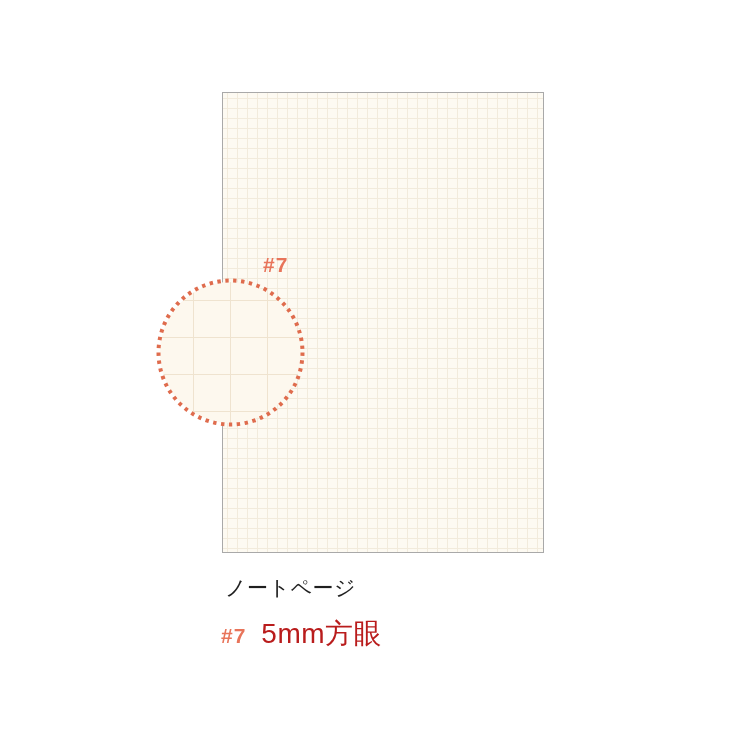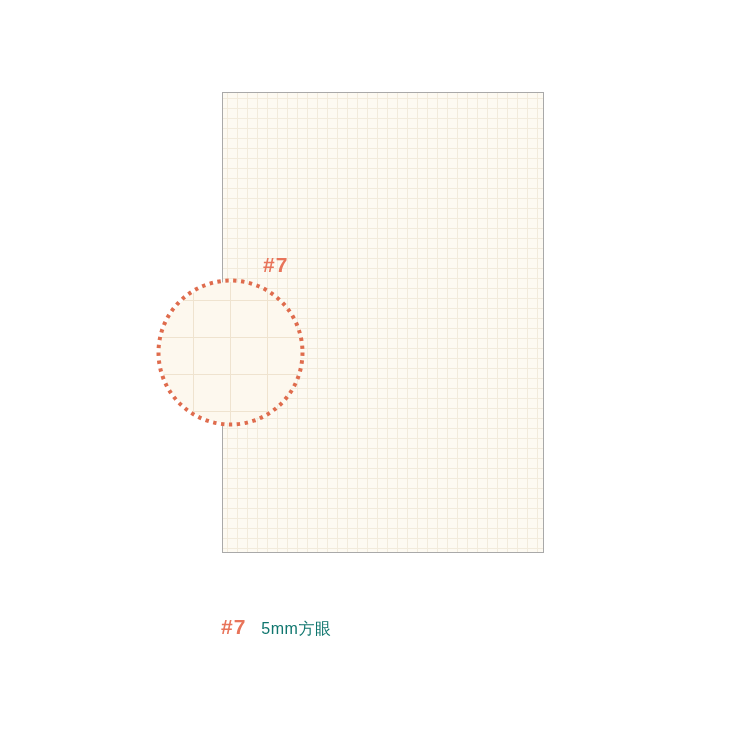--- a/index.html
+++ b/index.html
@@ -81,40 +81,41 @@
     align-items: baseline;
     gap: 15px;
   }
   .caption .num {
     font-size: 21px;
     font-weight: 700;
     letter-spacing: 1px;
     color: #e8745a;
   }
   .caption .desc {
-    font-size: 16px;
+    font-size: 28px;
     font-weight: 500;
-    color: #0f766e;
+    color: #b91c1c;
     letter-spacing: 0.5px;
   }
 </style>
 </head>
 <body>
 
 <div class="stage">
 
   <div class="paper"></div>
 
   <div class="magnifier-fill"></div>
 
   <svg class="magnifier-ring" viewBox="0 0 161 161" xmlns="http://www.w3.org/2000/svg">
     <circle cx="80.5" cy="80.5" r="72" fill="none" stroke="#df6c4d" stroke-width="4" stroke-dasharray="3.4 4.54"></circle>
   </svg>
 
   <div class="mag-label">#7</div>
 
+  <div class="title">ノートページ</div>
 
   <div class="caption">
     <span class="num">#7</span>
     <span class="desc">5mm方眼</span>
   </div>
 
 </div>
 
 </body></html>

